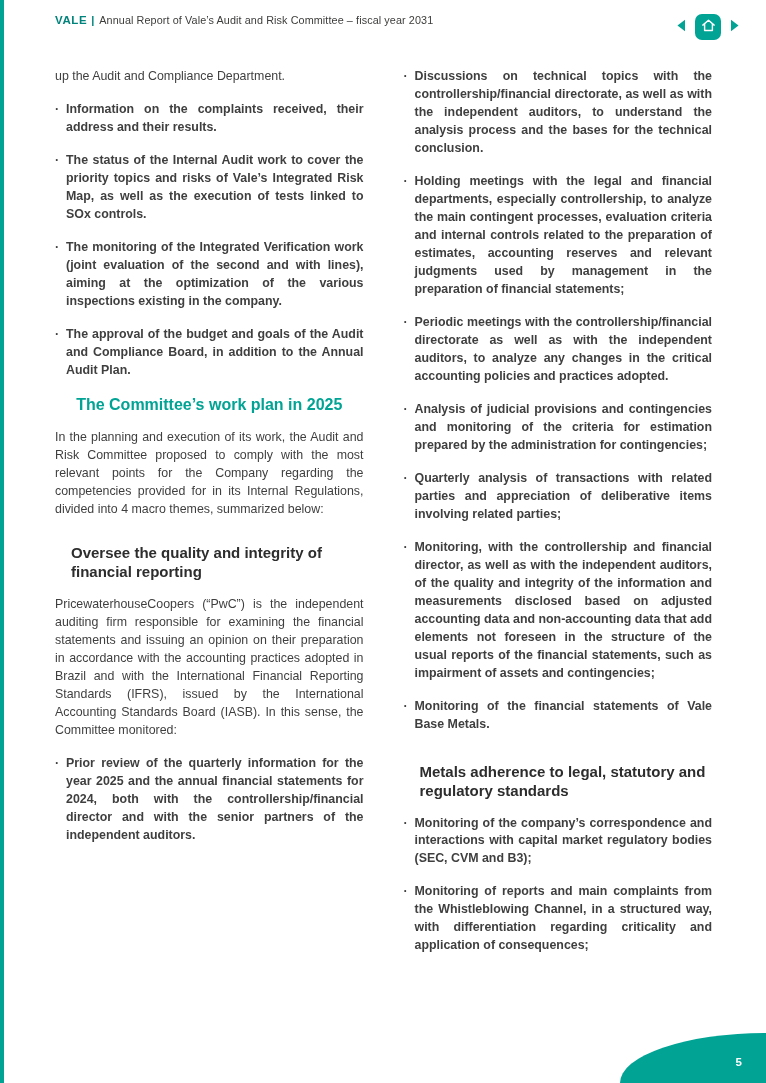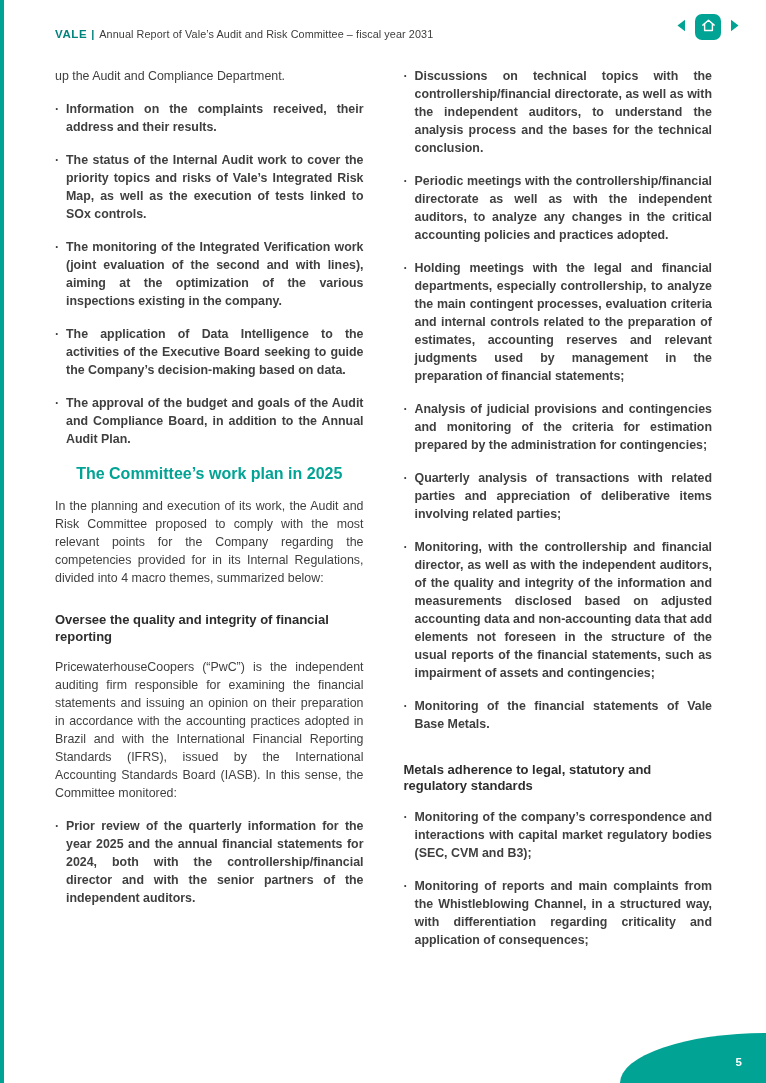--- a/index.html
+++ b/index.html
@@ -16,21 +16,21 @@
     font-family:"Liberation Sans", sans-serif;
     color:var(--text-color);
     overflow:hidden;
   }
   .accent-bar{
     position:absolute;left:0;top:0;width:4px;height:1083px;
     background:var(--accent-teal);
   }
   
   header{
-    display:flex;justify-content:space-between;align-items:flex-end;
+    display:flex;justify-content:space-between;align-items:flex-start;
     padding:14px 26px 8px 55px;
   }
   .brand-line{display:flex;align-items:center;}
   .brand{
     color:var(--brand-teal);font-weight:bold;font-size:11.5px;letter-spacing:.6px;
   }
   .brand-sep{color:var(--brand-teal);font-weight:bold;font-size:11px;margin:0 5px 0 4px;}
   .header-title{font-size:10.8px;color:#3c3c3b;letter-spacing:.1px;}
   .header-nav{display:flex;align-items:center;gap:9px;}
   .nav-btn{
@@ -59,23 +59,23 @@
     color:var(--text-color);
   }
   .teal-heading{
     color:var(--accent-teal);
     font-size:16px;font-weight:bold;line-height:1.25;
     text-align:center;
     margin:9px 0 14px 0;
   }
   .sub-heading{
     color:var(--heading-dark);
-    font-size:13px;font-weight:bold;line-height:1.3;
+    font-size:15px;font-weight:bold;line-height:1.3;
     text-align:left;
-    margin:28px 0 14px 0;
+    margin:28px 0 14px 16px;
   }
   .sub-heading.first{margin-top:24px;}
   
   .corner-shape{
     position:absolute;right:0;bottom:0;
     width:146px;height:50px;
     background:var(--accent-teal);
     border-top-left-radius:146px 50px;
   }
   .page-num{
@@ -122,42 +122,41 @@
 
 <main class="columns">
 
   <section class="col">
     <p class="para">up the Audit and Compliance Department.</p>
 
     <ul class="bullets">
       <li class="bullet"><span>Information on the complaints received, their address and their results.</span></li>
       <li class="bullet"><span>The status of the Internal Audit work to cover the priority topics and risks of Vale’s Integrated Risk Map, as well as the execution of tests linked to SOx controls.</span></li>
       <li class="bullet"><span>The monitoring of the Integrated Verification work (joint evaluation of the second and with lines), aiming at the optimization of the various inspections existing in the company.</span></li>
-      <li class="bullet"><span>The application of Data Intelligence to the activities of the Executive Board seeking to guide the Company’s decision-making based on data.</span></li>
       <li class="bullet"><span>The approval of the budget and goals of the Audit and Compliance Board, in addition to the Annual Audit Plan.</span></li>
     </ul>
 
     <h2 class="teal-heading">The Committee’s work plan in 2025</h2>
 
     <p class="para">In the planning and execution of its work, the Audit and Risk Committee proposed to comply with the most relevant points for the Company regarding the competencies provided for in its Internal Regulations, divided into 4 macro themes, summarized below:</p>
 
     <h3 class="sub-heading first">Oversee the quality and integrity of financial reporting</h3>
 
     <p class="para">PricewaterhouseCoopers (“PwC”) is the independent auditing firm responsible for examining the financial statements and issuing an opinion on their preparation in accordance with the accounting practices adopted in Brazil and with the International Financial Reporting Standards (IFRS), issued by the International Accounting Standards Board (IASB). In this sense, the Committee monitored:</p>
 
     <ul class="bullets">
       <li class="bullet"><span>Prior review of the quarterly information for the year 2025 and the annual financial statements for 2024, both with the controllership/financial director and with the senior partners of the independent auditors.</span></li>
     </ul>
   </section>
 
   <section class="col">
     <ul class="bullets">
       <li class="bullet"><span>Discussions on technical topics with the controllership/financial directorate, as well as with the independent auditors, to understand the analysis process and the bases for the technical conclusion.</span></li>
+      <li class="bullet"><span>Holding meetings with the legal and financial departments, especially controllership, to analyze the main contingent processes, evaluation criteria and internal controls related to the preparation of estimates, accounting reserves and relevant judgments used by management in the preparation of financial statements;</span></li>
       <li class="bullet"><span>Periodic meetings with the controllership/financial directorate as well as with the independent auditors, to analyze any changes in the critical accounting policies and practices adopted.</span></li>
-      <li class="bullet"><span>Holding meetings with the legal and financial departments, especially controllership, to analyze the main contingent processes, evaluation criteria and internal controls related to the preparation of estimates, accounting reserves and relevant judgments used by management in the preparation of financial statements;</span></li>
       <li class="bullet"><span>Analysis of judicial provisions and contingencies and monitoring of the criteria for estimation prepared by the administration for contingencies;</span></li>
       <li class="bullet"><span>Quarterly analysis of transactions with related parties and appreciation of deliberative items involving related parties;</span></li>
       <li class="bullet"><span>Monitoring, with the controllership and financial director, as well as with the independent auditors, of the quality and integrity of the information and measurements disclosed based on adjusted accounting data and non-accounting data that add elements not foreseen in the structure of the usual reports of the financial statements, such as impairment of assets and contingencies;</span></li>
       <li class="bullet"><span>Monitoring of the financial statements of Vale Base Metals.</span></li>
     </ul>
 
     <h3 class="sub-heading">Metals adherence to legal, statutory and regulatory standards</h3>
 
     <ul class="bullets">
       <li class="bullet"><span>Monitoring of the company’s correspondence and interactions with capital market regulatory bodies (SEC, CVM and B3);</span></li>

